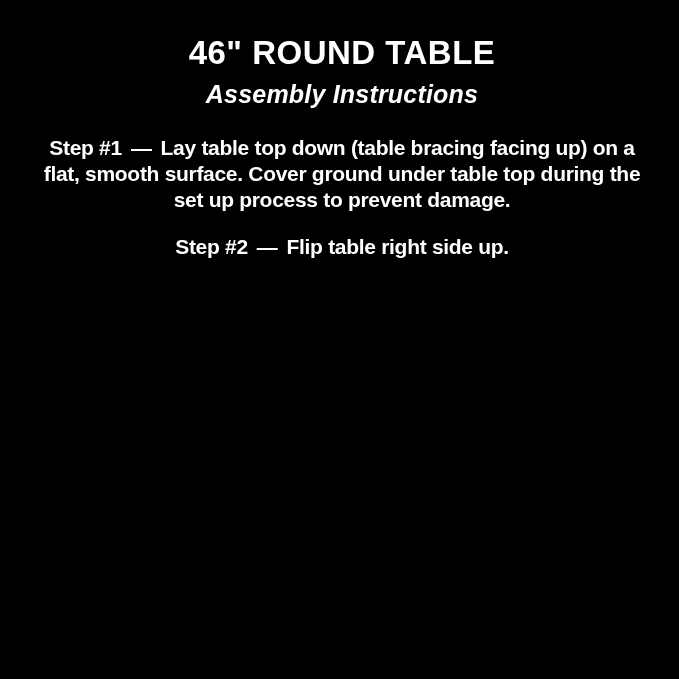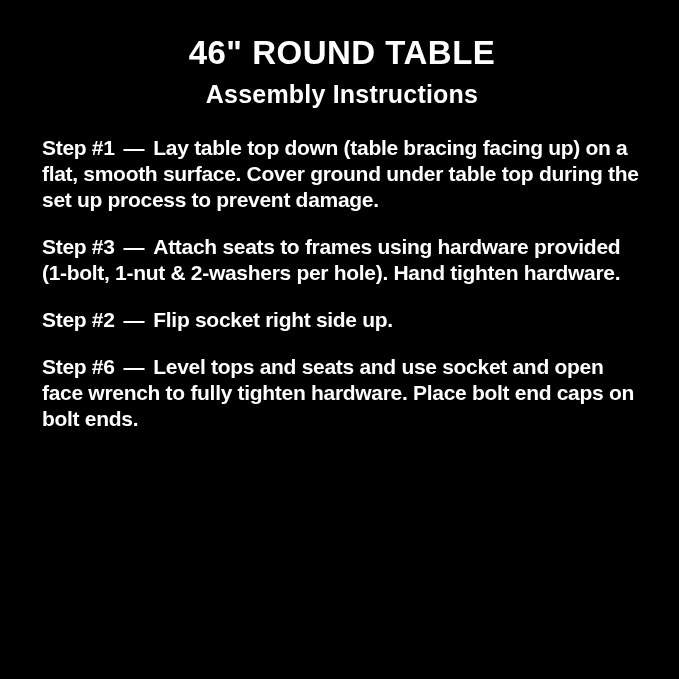--- a/index.html
+++ b/index.html
@@ -27,23 +27,25 @@
     font-size: 33px;
     line-height: 1.15;
     margin: 0;
     letter-spacing: 0.5px;
   }
   .subtitle {
     font-size: 25px;
     line-height: 1.2;
     margin: 7px 0 0 0;
     letter-spacing: 0.2px;
+    font-style: italic;
   }
   .steps {
     max-width: 601px;
+    text-align: center;
   }
   .step {
     font-size: 21px;
     line-height: 26px;
     letter-spacing: -0.3px;
     margin: 0 0 21px 0;
   }
   .step-sep {
     margin: 0 9px;
   }
@@ -58,28 +60,22 @@
     <h2 class="subtitle">Assembly Instructions</h2>
   </div>
 
   <div class="steps">
 
     <p class="step">
       <span>Step #1</span><span class="step-sep">—</span><span>Lay table top down (table bracing facing up) on a flat, smooth surface. Cover ground under table top during the set up process to prevent damage.</span>
     </p>
 
 
-    <p class="step">
-      <span>Step #3</span><span class="step-sep">—</span><span>Attach seats to frames using hardware provided (1-bolt, 1-nut &amp; 2-washers per hole). Hand tighten hardware.</span>
-    </p>
 
 
     <p class="step">
-      <span>Step #2</span><span class="step-sep">—</span><span>Flip socket right side up.</span>
+      <span>Step #2</span><span class="step-sep">—</span><span>Flip table right side up.</span>
     </p>
 
-    <p class="step">
-      <span>Step #6</span><span class="step-sep">—</span><span>Level tops and seats and use socket and open face wrench to fully tighten hardware. Place bolt end caps on bolt ends.</span>
-    </p>
 
   </div>
 
 </div>
 
 </body></html>

